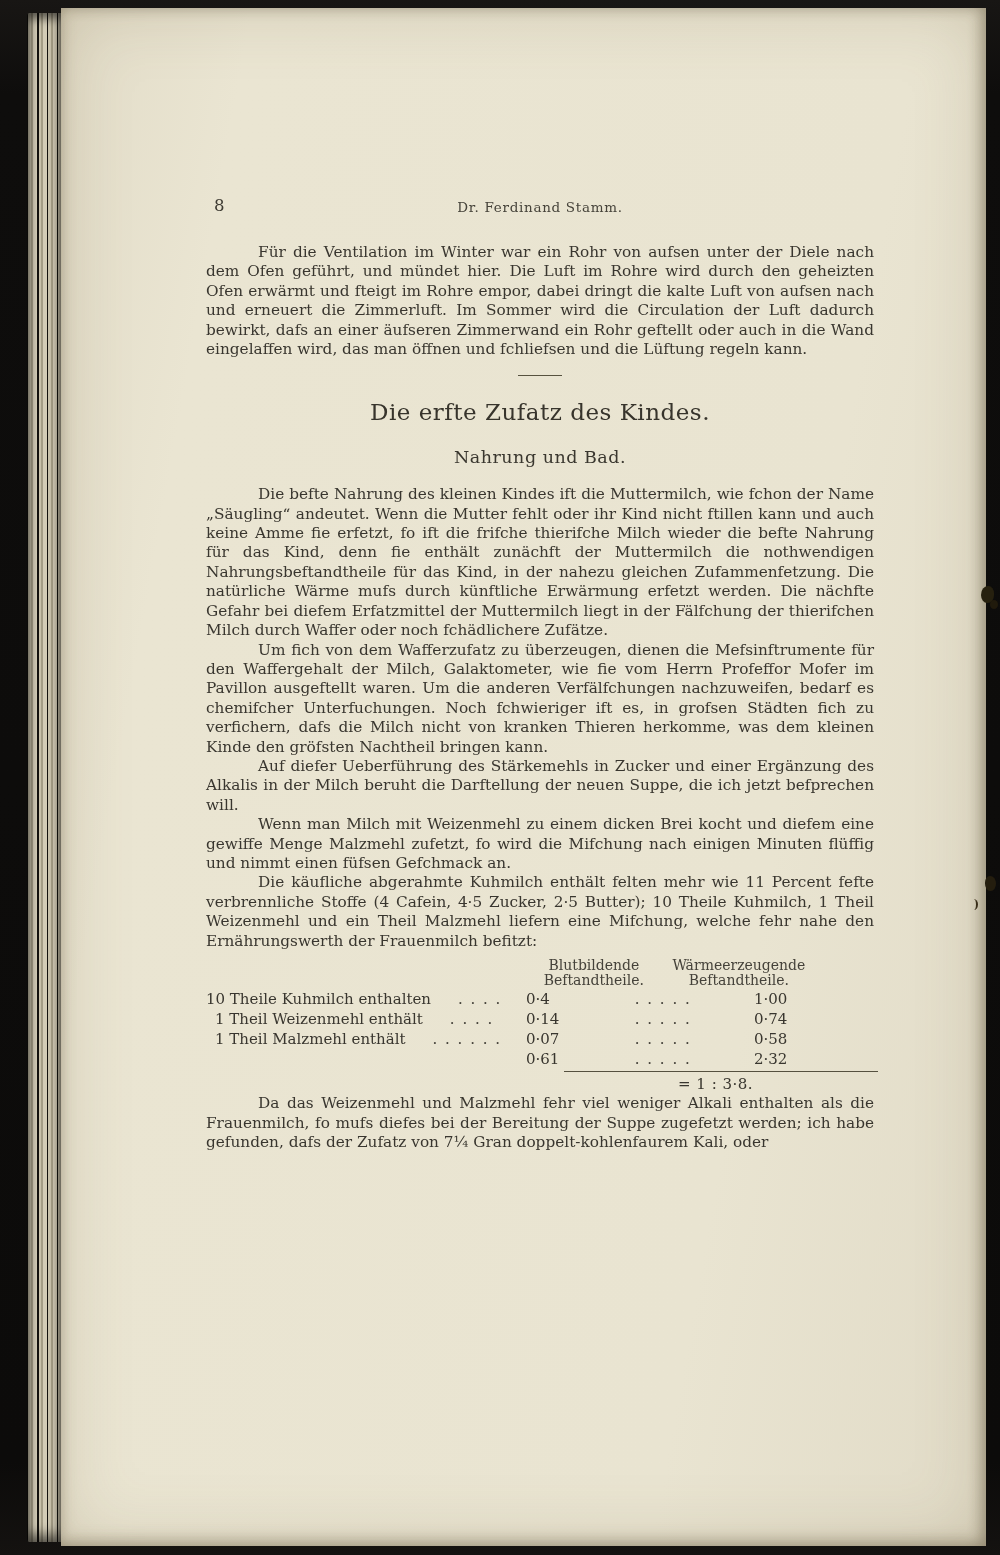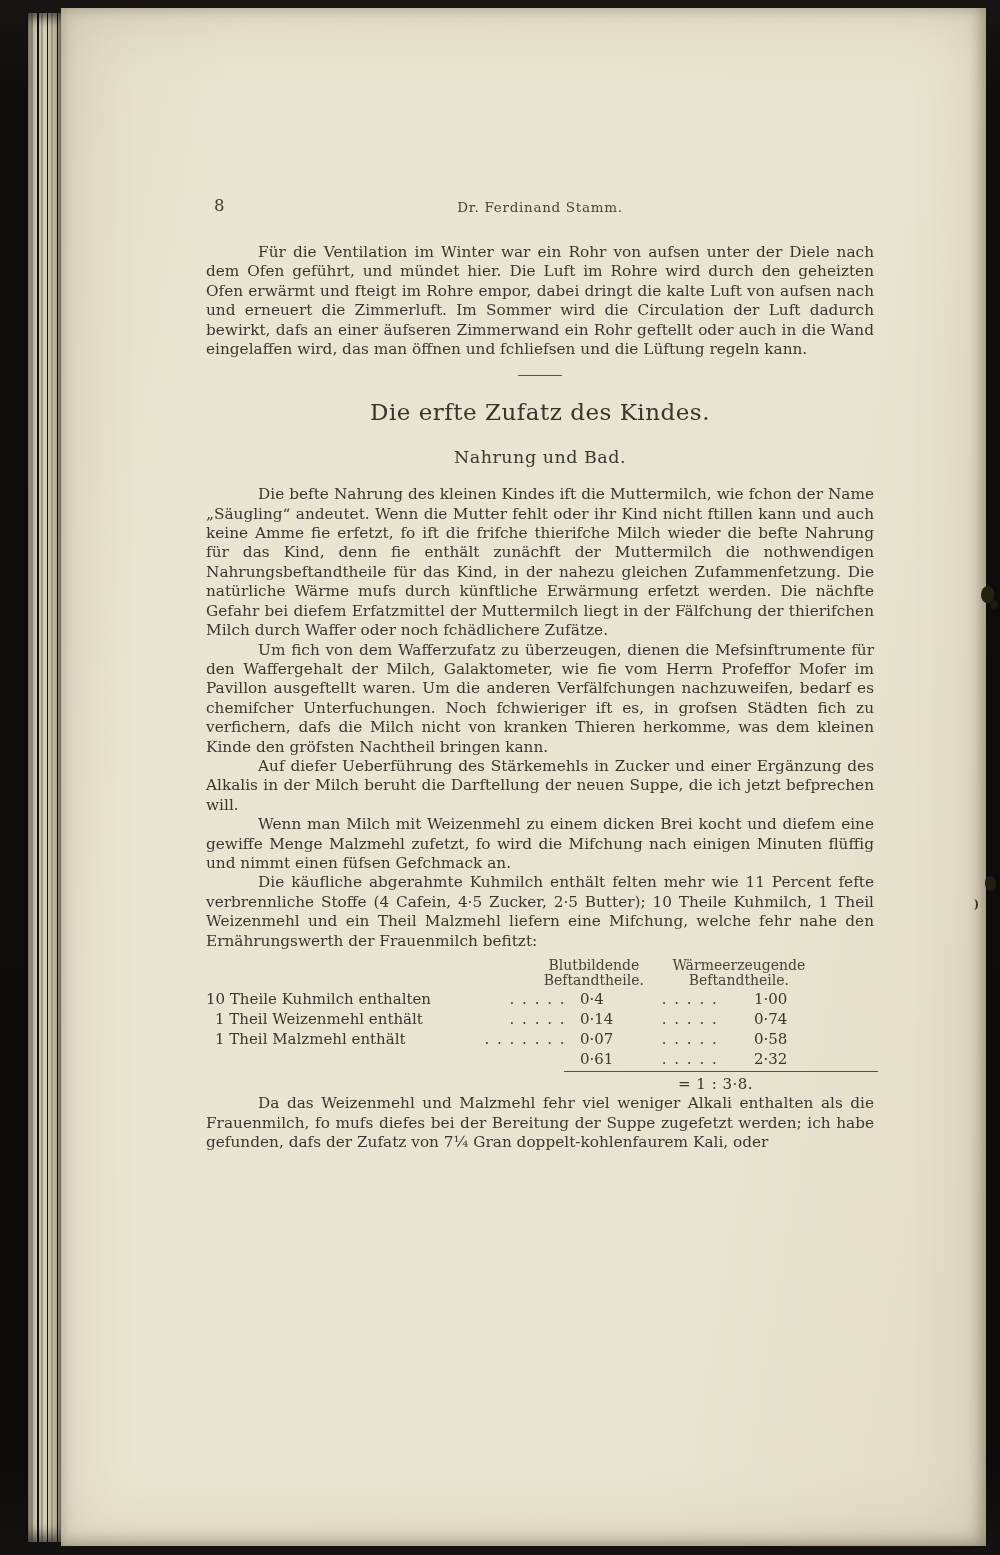--- a/index.html
+++ b/index.html
@@ -35,21 +35,21 @@
   p.intro{margin-top:25px;}
   .divider{width:44px;border-top:1.4px solid #57523f;margin:16px auto 0 auto;}
   h1{margin:27px 0 0 0;font-size:23px;font-weight:400;text-align:center;letter-spacing:.5px;color:#37342c;}
   h2{margin:25px 0 0 0;font-size:17.5px;font-weight:400;text-align:center;letter-spacing:.5px;color:#3a372f;}
   .body-start{margin-top:18px;}
   
   .nutri-table{margin-top:7px;width:600px;font-size:15px;}
   .thead{display:flex;font-size:14px;line-height:14.5px;text-align:center;color:#45423a;margin-bottom:2px;}
   .th1{margin-left:330px;width:145px;}
   .th2{margin-left:20px;width:168px;}
-  .trow,.t-total{display:flex;white-space:nowrap;line-height:20px;}
+  .trow,.t-total{display:flex;white-space:nowrap;line-height:20px;gap:27px;}
   .t-label{flex:0 0 auto;}
   .tbody .trow:nth-child(2) .t-label,
   .tbody .trow:nth-child(3) .t-label{padding-left:9px;}
   .t-l1{flex:1 1 auto;text-align:right;padding-right:14px;letter-spacing:1.5px;overflow:hidden;color:#45423a;}
   .t-v1{flex:0 0 46px;text-align:left;}
   .t-l2{flex:0 0 128px;text-align:center;letter-spacing:1.5px;overflow:hidden;color:#45423a;}
   .t-v2{flex:0 0 52px;text-align:left;}
   .t-spacer{flex:1 1 auto;}
   .sum-rule{margin-left:358px;width:314px;border-top:1.2px solid #55503f;margin-top:2px;}
   .ratio{margin:3px 0 0 472px;font-size:15px;letter-spacing:.5px;}

